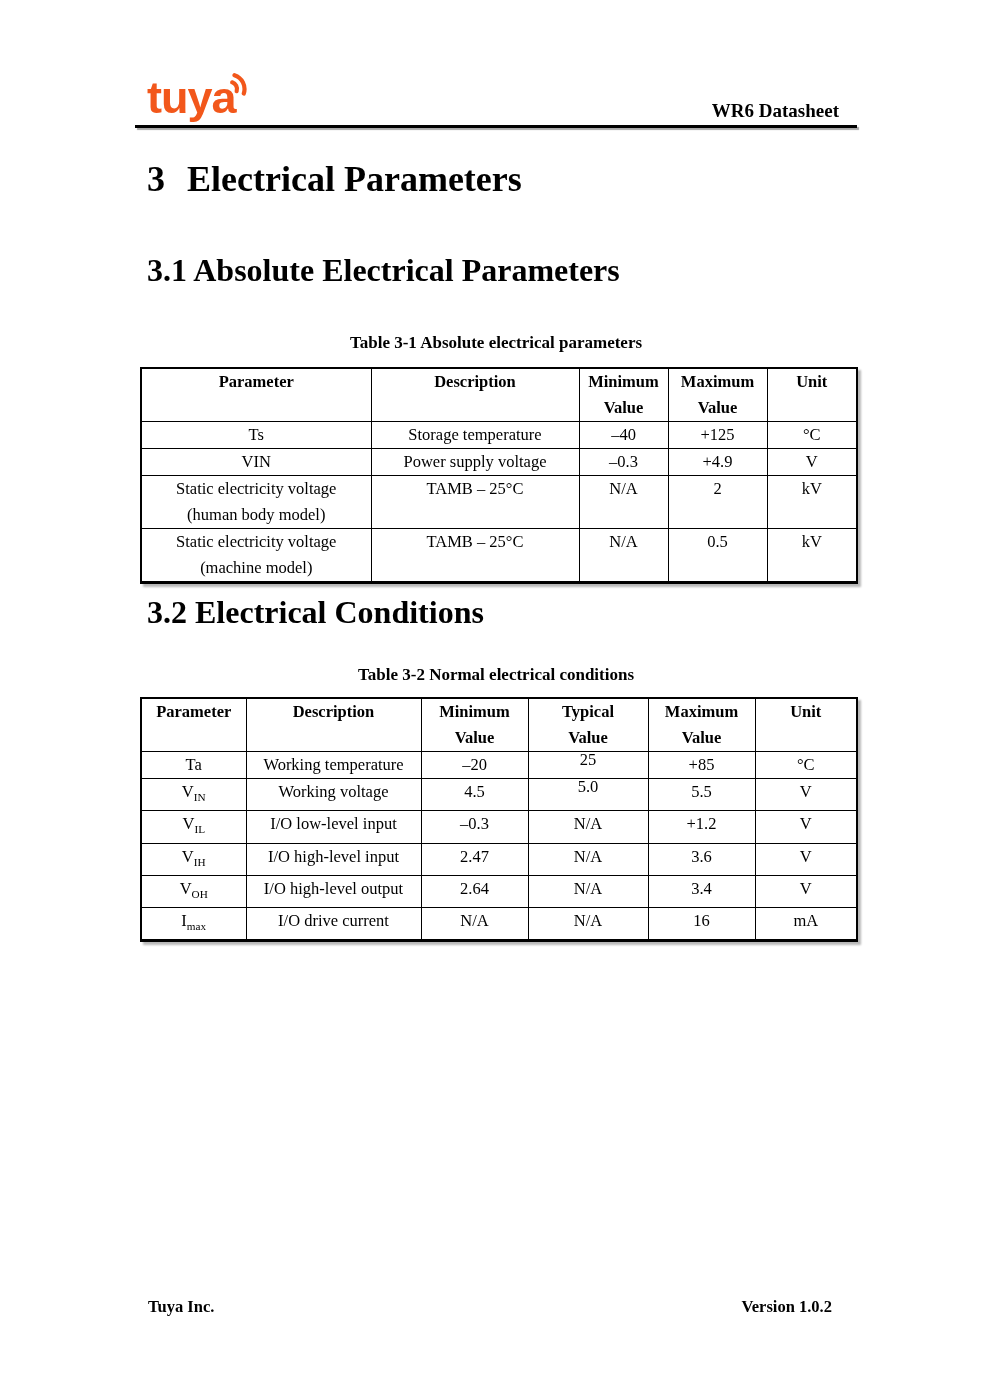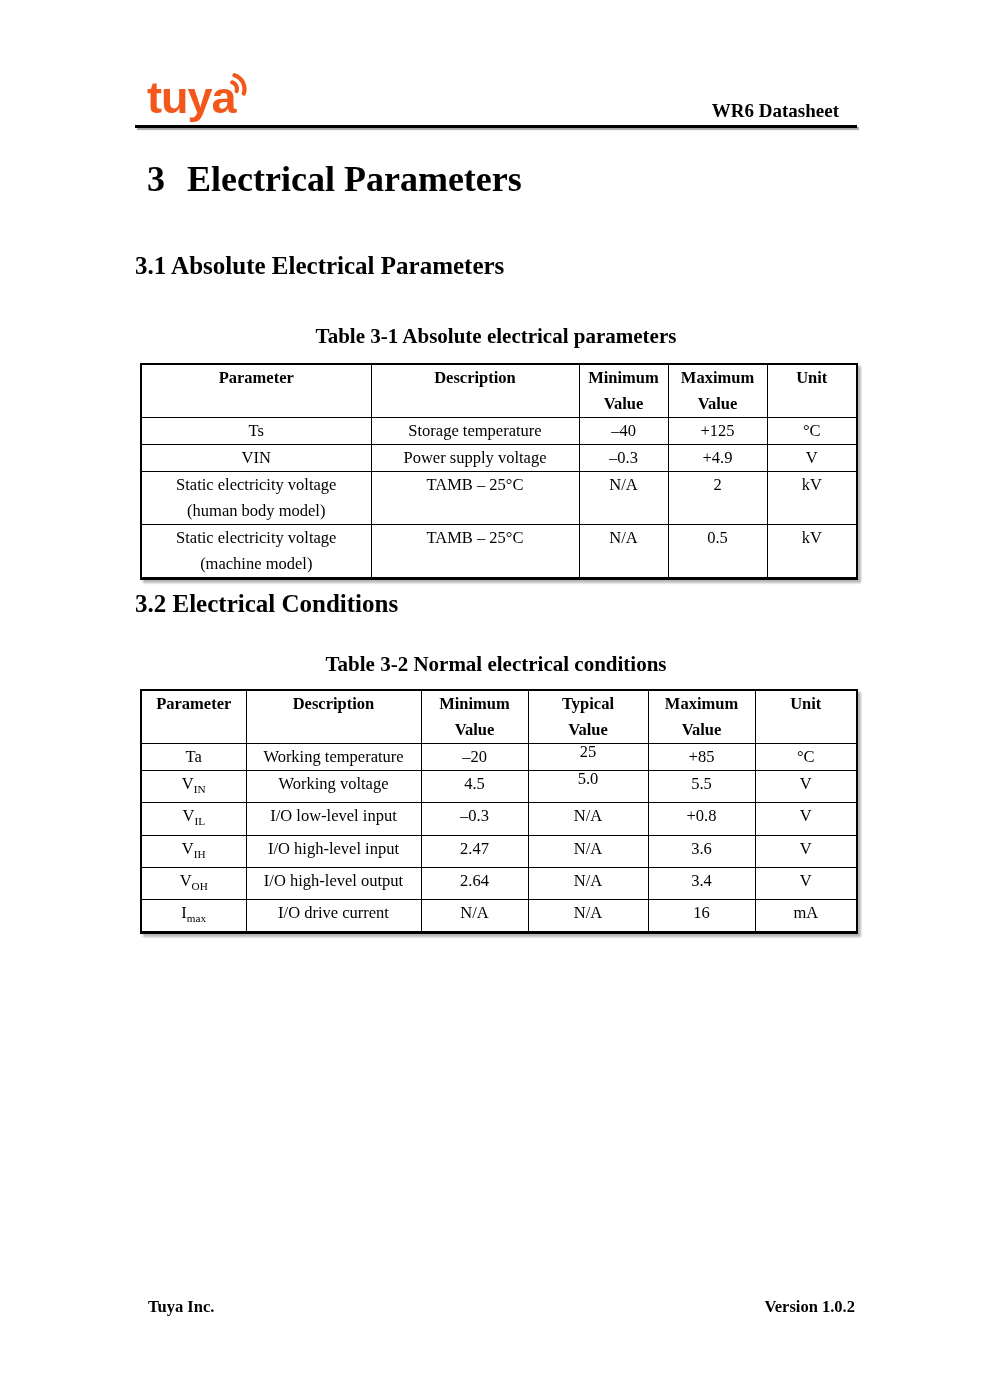--- a/index.html
+++ b/index.html
@@ -42,24 +42,24 @@
   .header-rule {
     height: 3px;
     background: #000;
     box-shadow: 2px 2px 1px rgba(0,0,0,0.35);
     margin-top: 2px;
   }
 
   
   .h1 { margin: 30px 0 0 12px; font-size: 36px; font-weight: bold; }
   .h1 .num { display: inline-block; margin-right: 22px; }
-  .h2 { margin: 0 0 0 0; font-size: 25px; font-weight: bold; }
+  .h2 { margin: 0 0 0 12px; font-size: 32px; font-weight: bold; }
   #h2-1 { margin-top: 52px; }
   #h2-2 { margin-top: 10px; }
-  .caption { text-align: center; font-weight: bold; font-size: 21px; }
+  .caption { text-align: center; font-weight: bold; font-size: 17px; }
   #caption-1 { margin-top: 44px; }
   #caption-2 { margin-top: 34px; }
 
   
   table {
     width: 716px;
     margin: 14px 0 0 5px;
     border-collapse: collapse;
     border: 2px solid #000;
     border-bottom-width: 3px;
@@ -78,21 +78,21 @@
     font-weight: normal;
   }
   th { font-weight: bold; }
   sub { font-size: 68%; }
   .raised { position: relative; top: -5px; display: inline-block; }
 
   
   .page-footer {
     position: absolute;
     left: 148px;
-    right: 135px;
+    right: 158px;
     top: 1297px;
     display: flex;
     justify-content: space-between;
     font-weight: bold;
     font-size: 16.5px;
   }
 </style>
 </head>
 <body>
 
@@ -245,21 +245,21 @@
             <td>4.5</td>
             <td><span class="raised">5.0</span></td>
             <td>5.5</td>
             <td>V</td>
           </tr>
           <tr>
             <td><span>V</span><sub>IL</sub></td>
             <td>I/O low-level input</td>
             <td>–0.3</td>
             <td>N/A</td>
-            <td>+0.8</td>
+            <td>+1.2</td>
             <td>V</td>
           </tr>
           <tr>
             <td><span>V</span><sub>IH</sub></td>
             <td>I/O high-level input</td>
             <td>2.47</td>
             <td>N/A</td>
             <td>3.6</td>
             <td>V</td>
           </tr>

